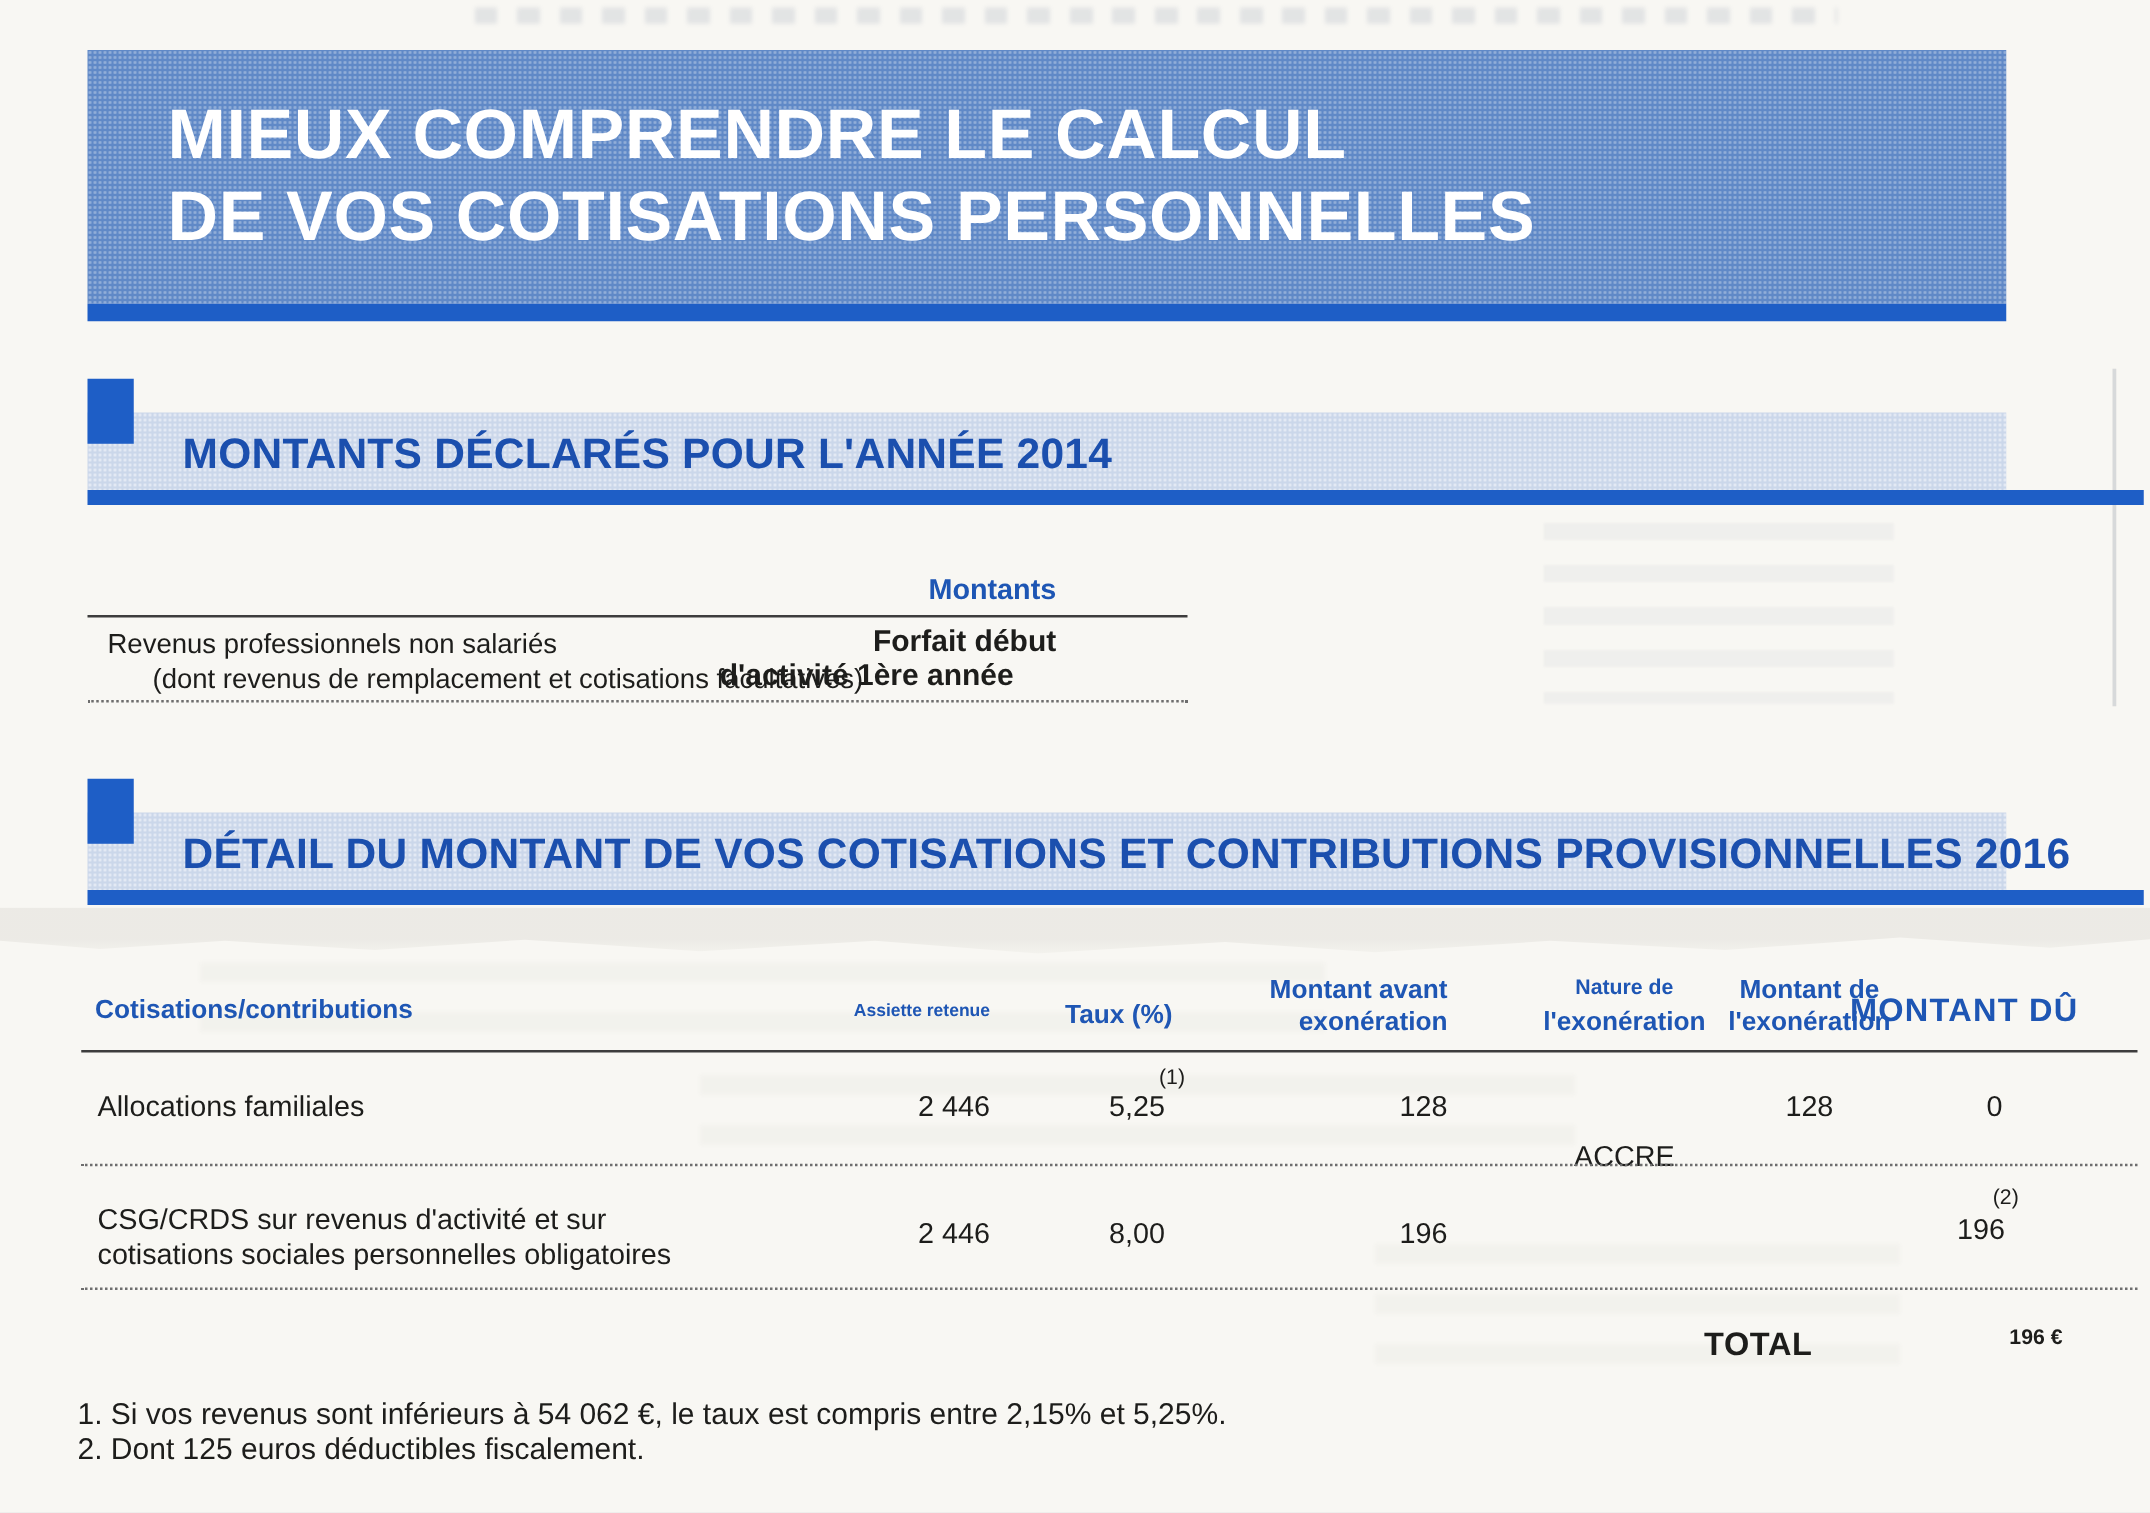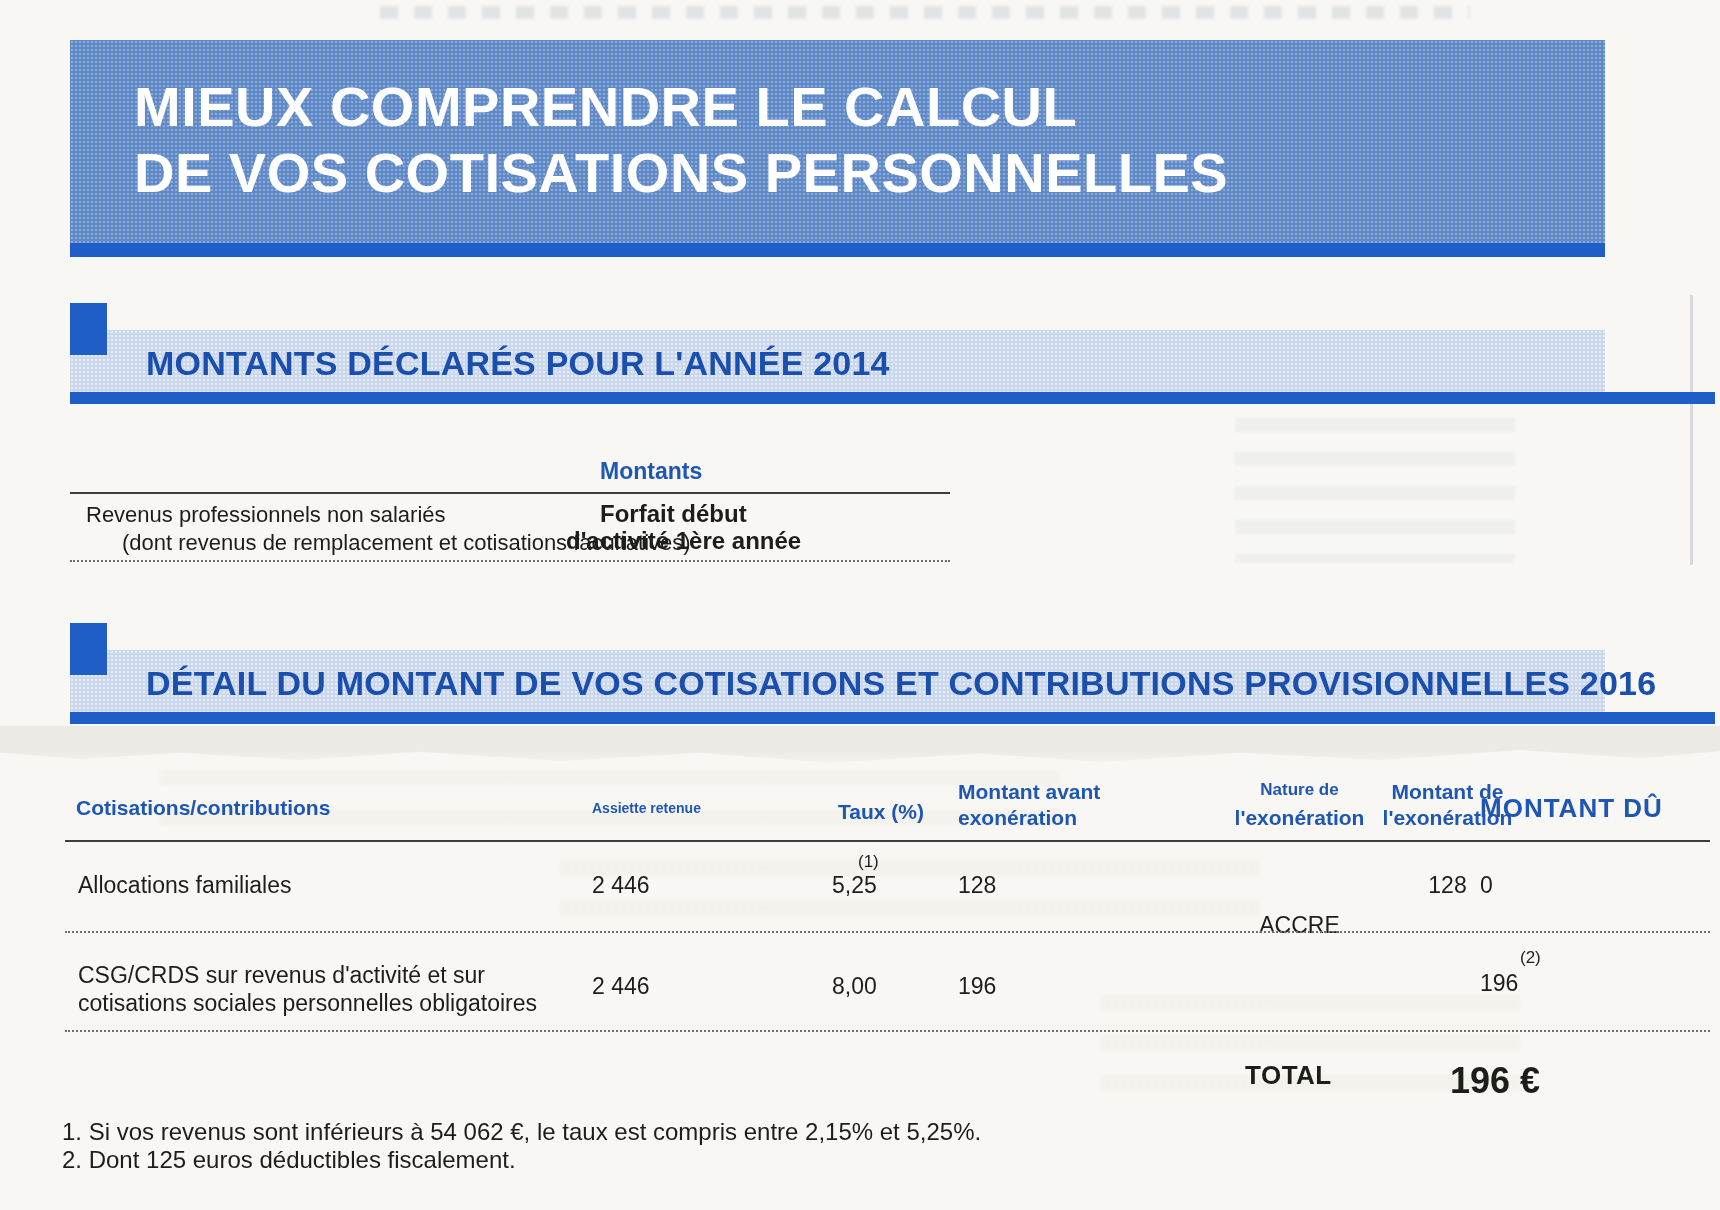--- a/index.html
+++ b/index.html
@@ -32,21 +32,21 @@
   }
   .section .sq{position:absolute;left:0;top:-27px;width:37px;height:52px;background:#1e5ec6;}
   .section .rule{position:absolute;left:0;top:62px;width:1645px;height:12px;background:#1e5ec6;}
   .section .title{
     position:absolute;left:76px;top:0;height:62px;line-height:66px;
     color:#1b4fae;font-weight:bold;font-size:34px;letter-spacing:.2px;white-space:nowrap;
   }
   
   .t{position:absolute;white-space:nowrap;}
   .blue{color:#1e56b4;font-weight:bold;}
-  .right{text-align:left;}
+  .right{text-align:right;}
   .center{text-align:center;}
   .bold{font-weight:bold;}
   .line-solid{position:absolute;border-top:2px solid #3d3d3d;height:0;}
   .line-dot{position:absolute;border-top:2px dotted #6e6e6e;height:0;}
   
   .torn{
     position:absolute;left:0;top:726px;width:1720px;height:46px;opacity:.8;
     background:linear-gradient(#e9e7e2 55%, #f2f1ec 80%, #f8f7f3);
     clip-path:polygon(0 0,1720px 0,1720px 55%,1640px 70%,1520px 52%,1380px 74%,1240px 58%,1100px 78%,980px 60%,830px 80%,700px 58%,560px 76%,420px 56%,300px 74%,180px 58%,80px 72%,0 58%);
   }
@@ -138,18 +138,18 @@
   <div class="t right" style="left:1520px;top:948px;width:95px;font-size:17px;">(2)</div>
   <div class="t" style="left:78px;top:962px;font-size:23px;">CSG/CRDS sur revenus d'activité et sur</div>
   <div class="t" style="left:78px;top:990px;font-size:23px;">cotisations sociales personnelles obligatoires</div>
   <div class="t right" style="left:592px;top:973px;width:200px;font-size:23px;">2 446</div>
   <div class="t right" style="left:832px;top:973px;width:100px;font-size:23px;">8,00</div>
   <div class="t right" style="left:958px;top:973px;width:200px;font-size:23px;">196</div>
   <div class="t right" style="left:1480px;top:970px;width:124px;font-size:23px;">196</div>
   <div class="line-dot" style="left:65px;top:1030px;width:1645px;"></div>
 
   <div class="t bold right" style="left:1245px;top:1060px;width:205px;font-size:26px;letter-spacing:.5px;">TOTAL</div>
-  <div class="t bold right" style="left:1450px;top:1060px;width:200px;font-size:36px;">196 €</div>
+  <div class="t bold right" style="left:1450px;top:1060px;width:200px;font-size:17px;">196 €</div>
 
   <div class="t" style="left:62px;top:1118px;font-size:24px;">1. Si vos revenus sont inférieurs à 54 062 €, le taux est compris entre 2,15% et 5,25%.</div>
   <div class="t" style="left:62px;top:1146px;font-size:24px;">2. Dont 125 euros déductibles fiscalement.</div>
 
 </div>
 
 </body></html>

